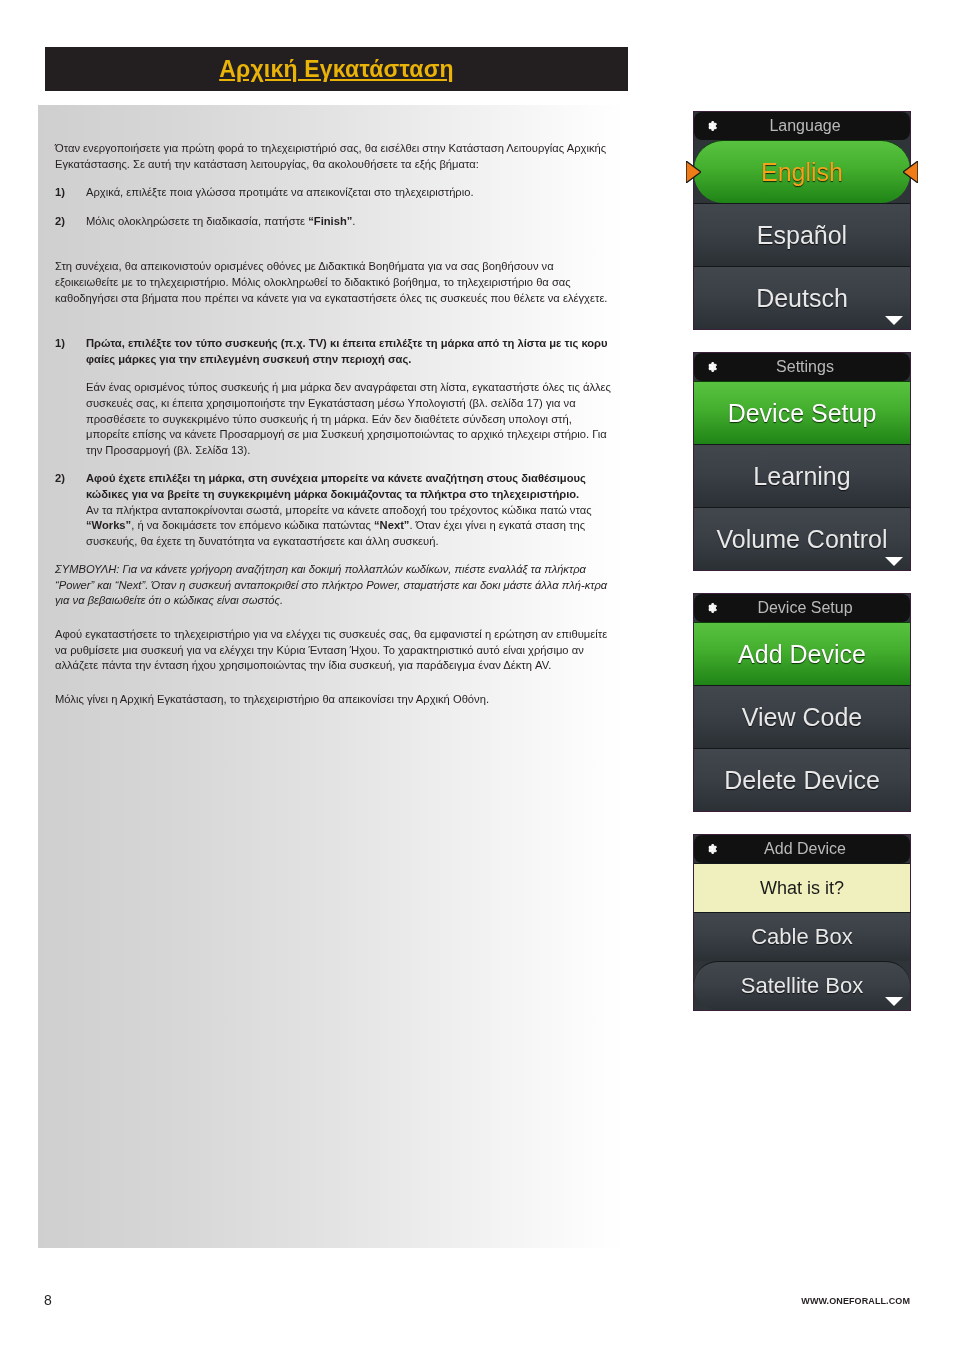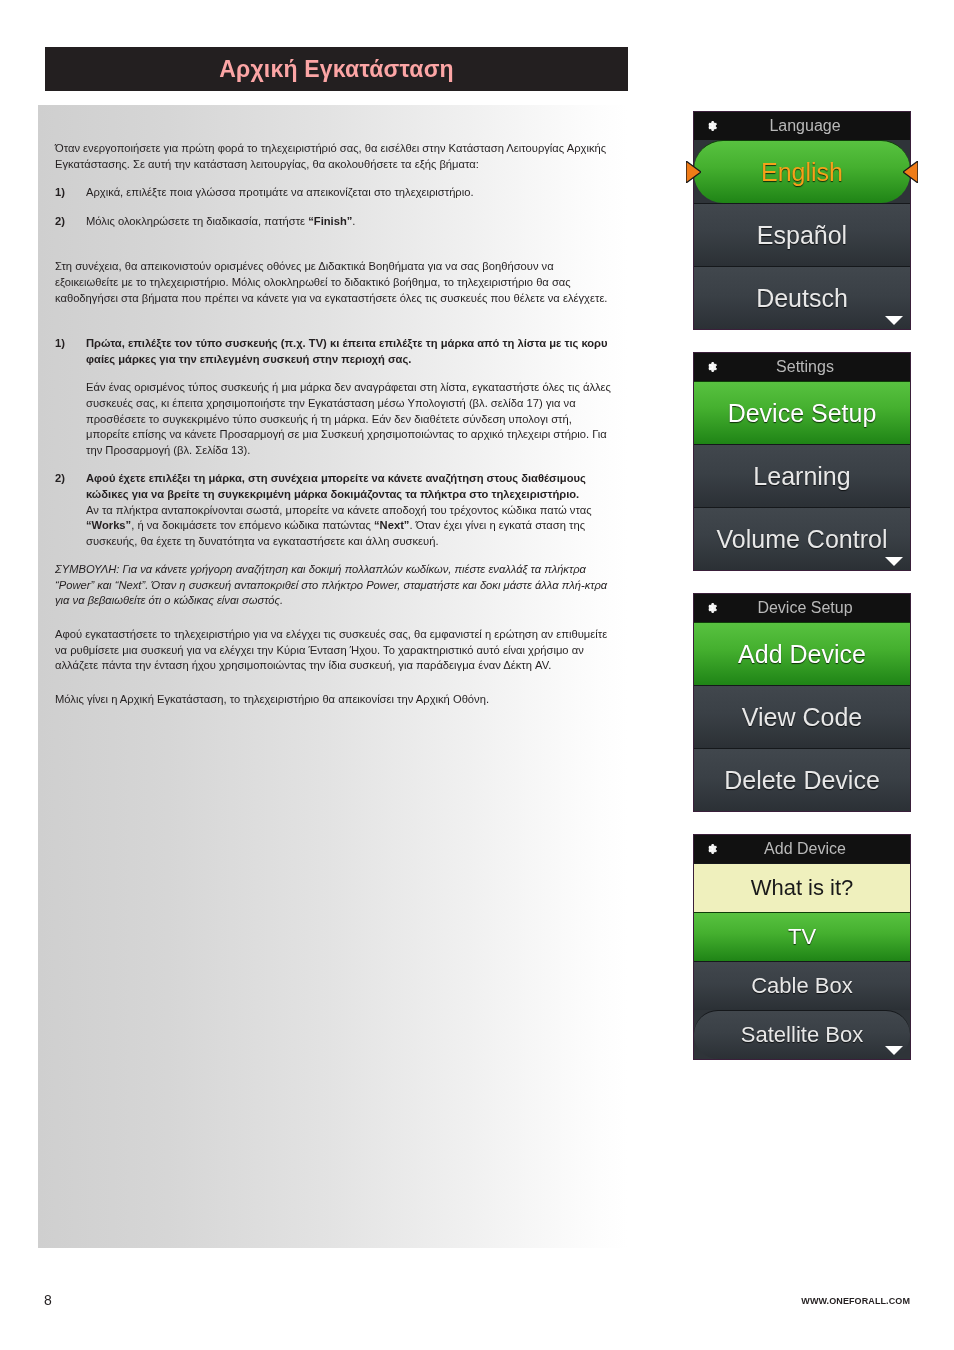--- a/index.html
+++ b/index.html
@@ -22,24 +22,25 @@
     left: 45px;
     top: 47px;
     width: 583px;
     height: 44px;
     background: #231f20;
     display: flex;
     align-items: center;
     justify-content: center;
   }
   .title-bar .title-text {
-    color: #fca5a5;
+    color: #eab308;
     font-size: 23px;
     font-weight: bold;
     letter-spacing: 0.2px;
+    text-decoration: underline;
   }
 
   
   .content-panel {
     position: absolute;
     left: 38px;
     top: 105px;
     width: 590px;
     height: 1143px;
     background: linear-gradient(to right, #cfcfcf 0%, #d6d6d6 22%, #e3e3e3 50%, #f2f2f2 76%, #fdfdfd 95%, #ffffff 100%);
@@ -96,20 +97,21 @@
     overflow: visible;
   }
   .screen-header {
     height: 28px;
     background: #111111;
     display: flex;
     align-items: center;
     padding-left: 10px;
     position: relative;
     z-index: 2;
+    border-radius: 8px;
   }
   .gear-icon {
     width: 14px;
     height: 14px;
     flex: 0 0 14px;
     display: block;
   }
   .screen-header .hdr-title {
     flex: 1 1 auto;
     text-align: center;
@@ -321,27 +323,24 @@
 
   <div class="screen">
     <div class="screen-header">
       <svg class="gear-icon" viewBox="0 0 24 24" aria-hidden="true">
         <path fill="#ffffff" d="M12 8a4 4 0 100 8 4 4 0 000-8zm0 6.2a2.2 2.2 0 110-4.4 2.2 2.2 0 010 4.4z"></path>
         <path fill="#ffffff" d="M20.4 13.3l-.1-1.3.1-1.3 1.8-1.2-1.3-3.1-2.1.5-1.9-1.4-.3-2.2h-3.4l-.3 2.2-1.9 1.4-2.1-.5-1.3 3.1 1.8 1.2-.1 1.3.1 1.3-1.8 1.2 1.3 3.1 2.1-.5 1.9 1.4.3 2.2h3.4l.3-2.2 1.9-1.4 2.1.5 1.3-3.1-1.8-1.2z" opacity="0.95"></path>
       </svg>
       <span class="hdr-title">Add Device</span>
     </div>
 
-    <div class="row prompt" style="height:48px;font-size:22px;">
+    <div class="row prompt" style="height:48px;font-size:18px;">
       <span class="row-label">What is it?</span>
     </div>
 
-    <div class="row selected" style="height:48px;font-size:22px;">
-      <span class="row-label">TV</span>
-    </div>
 
     <div class="row" style="height:48px;font-size:22px;">
       <span class="row-label">Cable Box</span>
     </div>
 
     <div class="row" style="height:48px;font-size:22px;border-radius:24px;">
       <span class="row-label">Satellite Box</span>
       <span class="scroll-down"></span>
     </div>
   </div>

